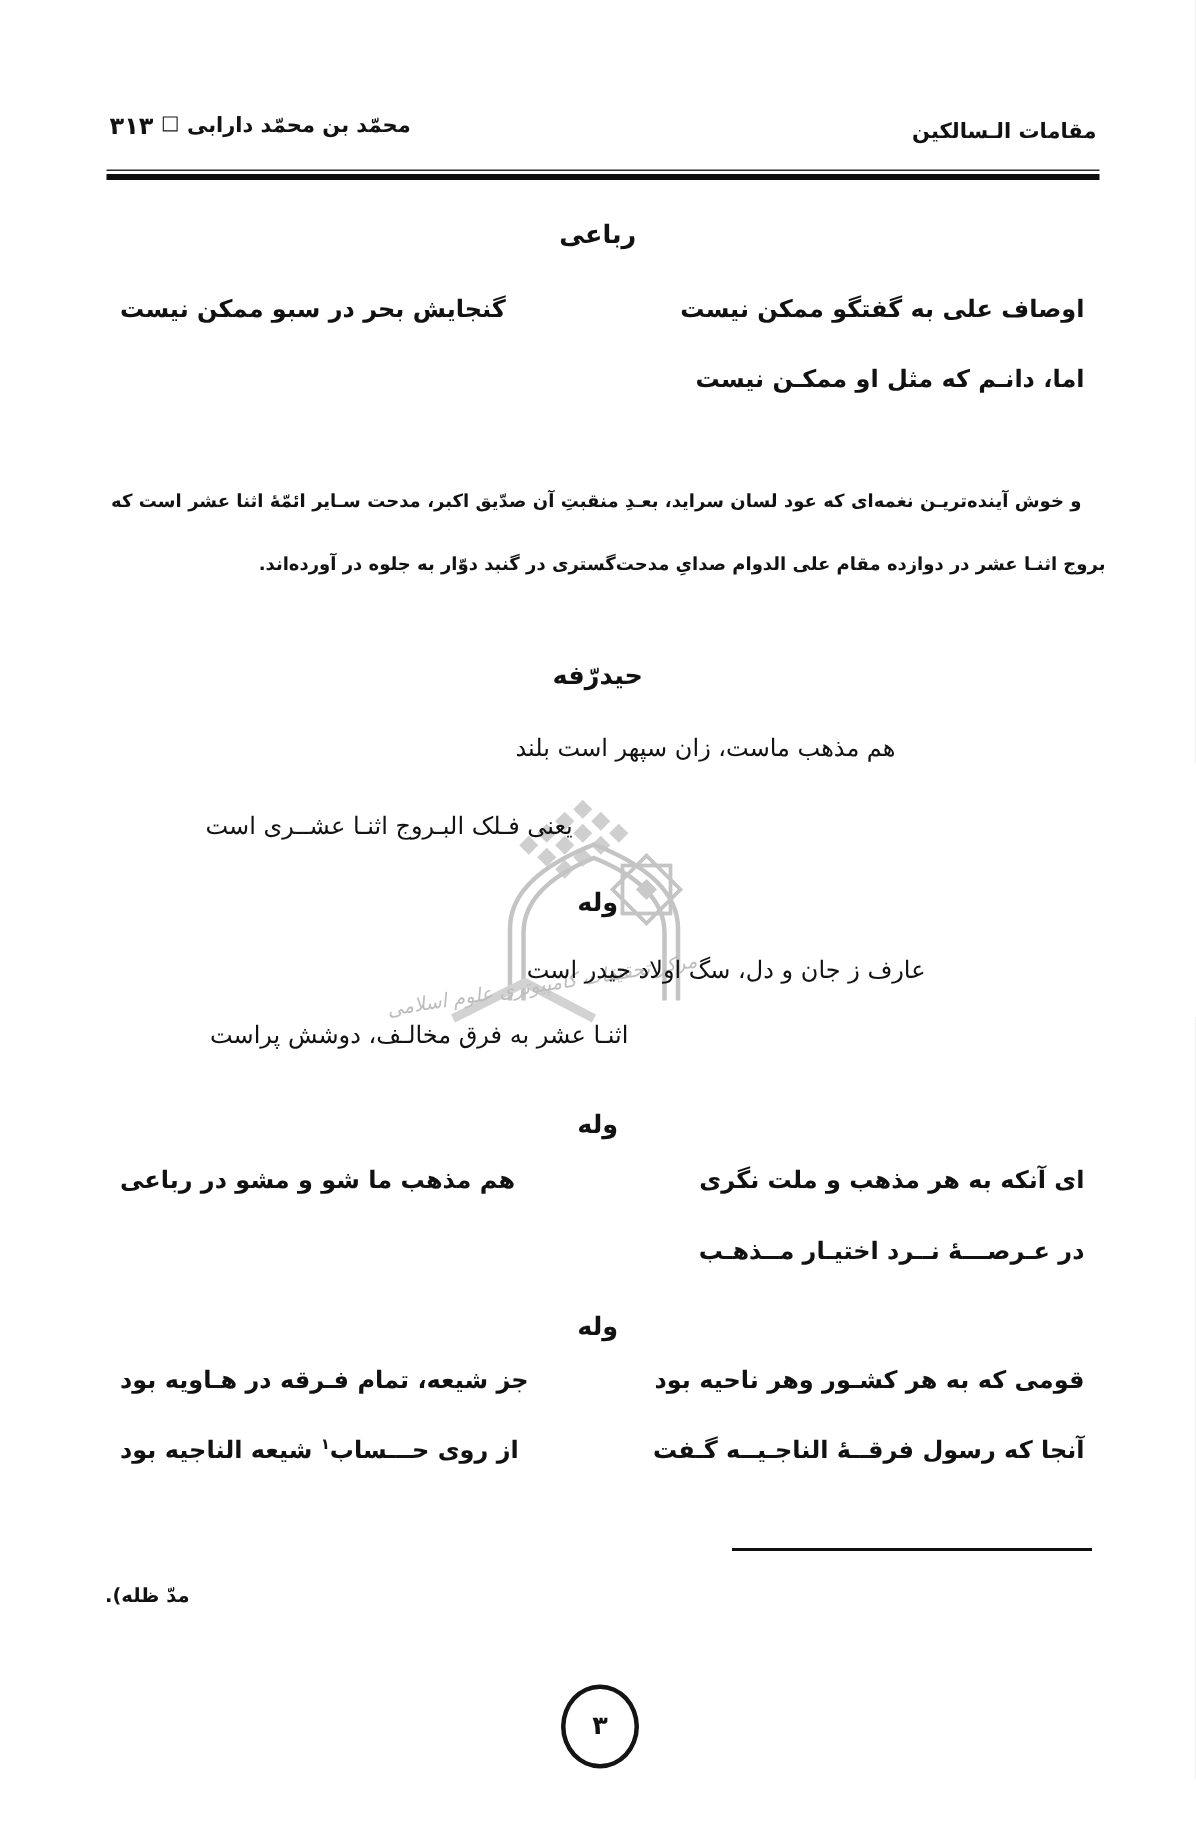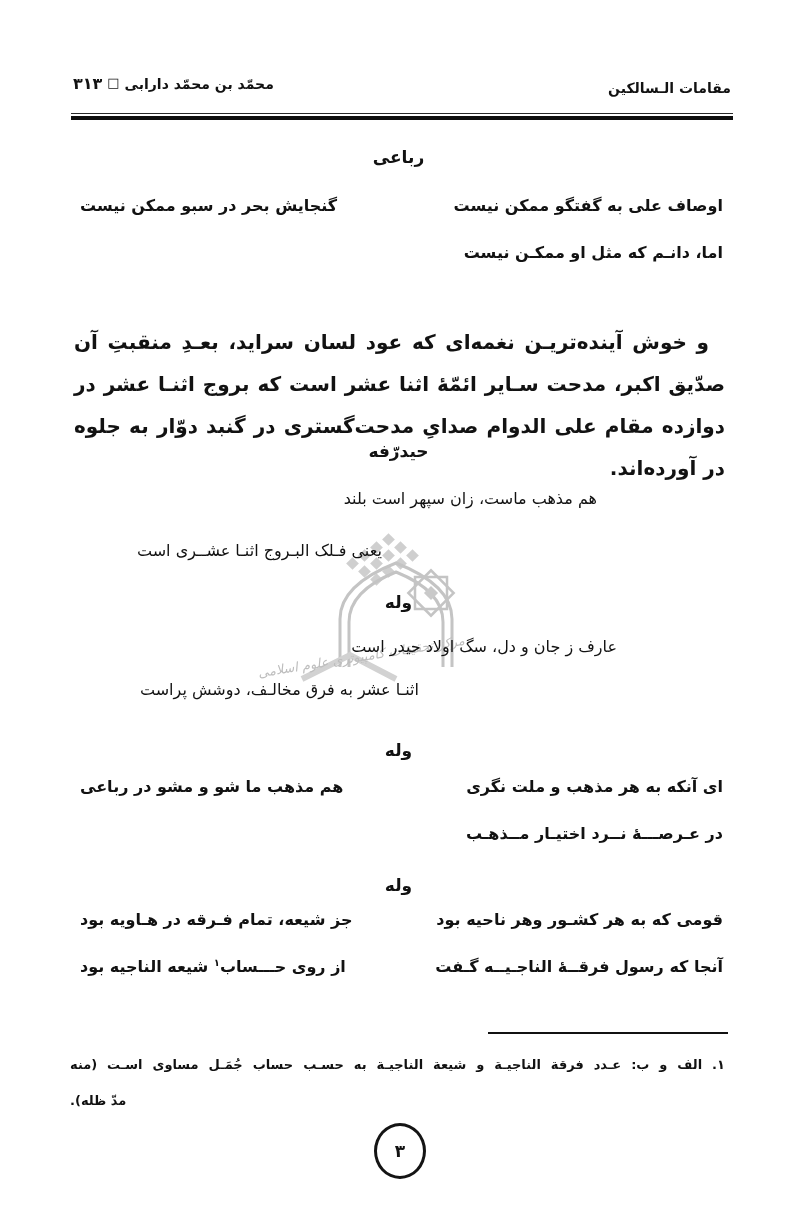--- a/index.html
+++ b/index.html
@@ -35,22 +35,22 @@
   
   .row { left:80px; right:74px; display:flex; justify-content:space-between;
          font-size:16px; font-weight:bold; white-space:nowrap; }
   .row-r1a { top:196px; } .row-r1b { top:243px; }
   .row-v2a { top:777px; } .row-v2b { top:824px; }
   .row-v3a { top:910px; } .row-v3b { top:957px; }
   .hemistich { white-space:nowrap; }
   sup.fn-ref { font-size:10px; font-weight:bold; }
 
   
-  .prose { top:301px; right:72px; left:74px; text-align:justify;
-           font-size:20px; font-weight:bold; line-height:42px; text-indent:16px; }
+  .prose { top:301px; right:60px; left:74px; text-align:justify;
+           font-size:12px; font-weight:bold; line-height:42px; text-indent:16px; }
 
   
   .verse { font-size:16px; font-weight:normal; white-space:nowrap; }
   .v1l1 { top:489px; right:200px; }
   .v1l2 { top:541px; left:137px;  }
   .v2l1 { top:637px; right:180px; }
   .v2l2 { top:680px; left:140px;  }
 
   
   .fn-rule { top:1032px; right:69px; width:240px; height:2px; background:#111; }
@@ -144,21 +144,20 @@
     <span class="hemistich">قومی که به هر کشـور وهر ناحیه بود</span>
     <span class="hemistich">جز شیعه، تمام فـرقه در هـاویه بود</span>
   </div>
   <div class="row row-v3b content-z">
     <span class="hemistich">آنجا که رسول فرقــهٔ الناجـیــه گـفت</span>
     <span class="hemistich"><span>از روی حـــساب</span><sup class="fn-ref">۱</sup><span> شیعه الناجیه بود</span></span>
   </div>
 
   <div class="fn-rule content-z"></div>
   <div class="footnote content-z">
-    <div class="fn-line1">۱. الف و ب: عـدد فرقة الناجیـة و شیعة الناجیـة به حسـب حساب جُمَـل مساوی اسـت (منه</div>
     <div class="fn-line2">مدّ ظله).</div>
   </div>
 
   <div class="pageno content-z">
     <span>۳</span>
   </div>
 
 </div>
 
 </body></html>

